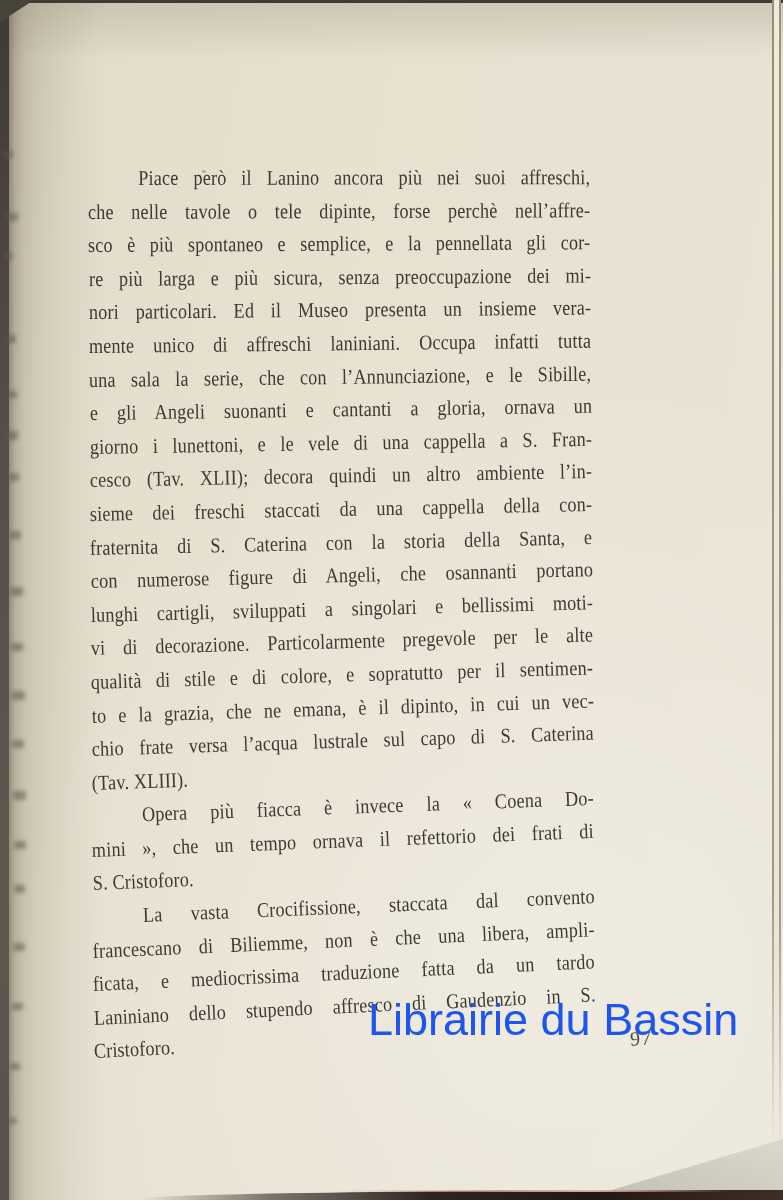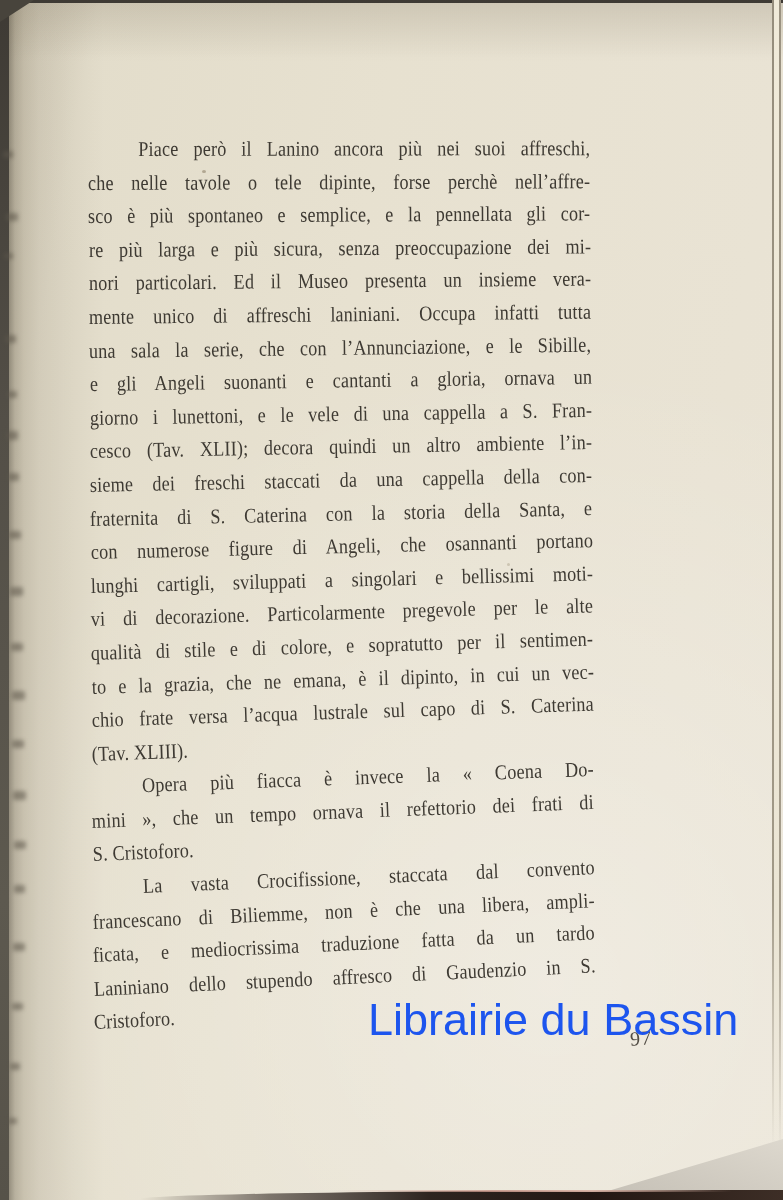--- a/index.html
+++ b/index.html
@@ -39,21 +39,21 @@
     background:linear-gradient(to bottom,#958d7c,#a19987 78%,rgba(161,153,135,0)); }
   .gutter-line-2 { position:absolute; top:0; bottom:48px; right:2px; width:2px;
     background:linear-gradient(to bottom,#9a9281,#a49c8b 80%,rgba(164,156,139,0)); }
   
   .vignette { position:absolute; inset:0; pointer-events:none;
     background:
       linear-gradient(to right, rgba(88,76,56,0.15), rgba(88,76,56,0) 95px),
       linear-gradient(to bottom, rgba(88,76,56,0.08), rgba(0,0,0,0) 60px);
   }
   
-  .text-block { position:absolute; left:88px; top:133px; width:580px; }
+  .text-block { position:absolute; left:88px; top:162px; width:580px; }
   .line {
     width:580px; height:33.6px; line-height:33.6px;
     font-size:21px; letter-spacing:0.2px; color:#3e3a33;
     text-align:justify; text-align-last:justify;
     transform-origin:0 60%;
     white-space:normal; overflow:visible;
   }
   .line.indent  { text-indent:58px; }
   .line.endline { text-align-last:left; }
   .page-number {

